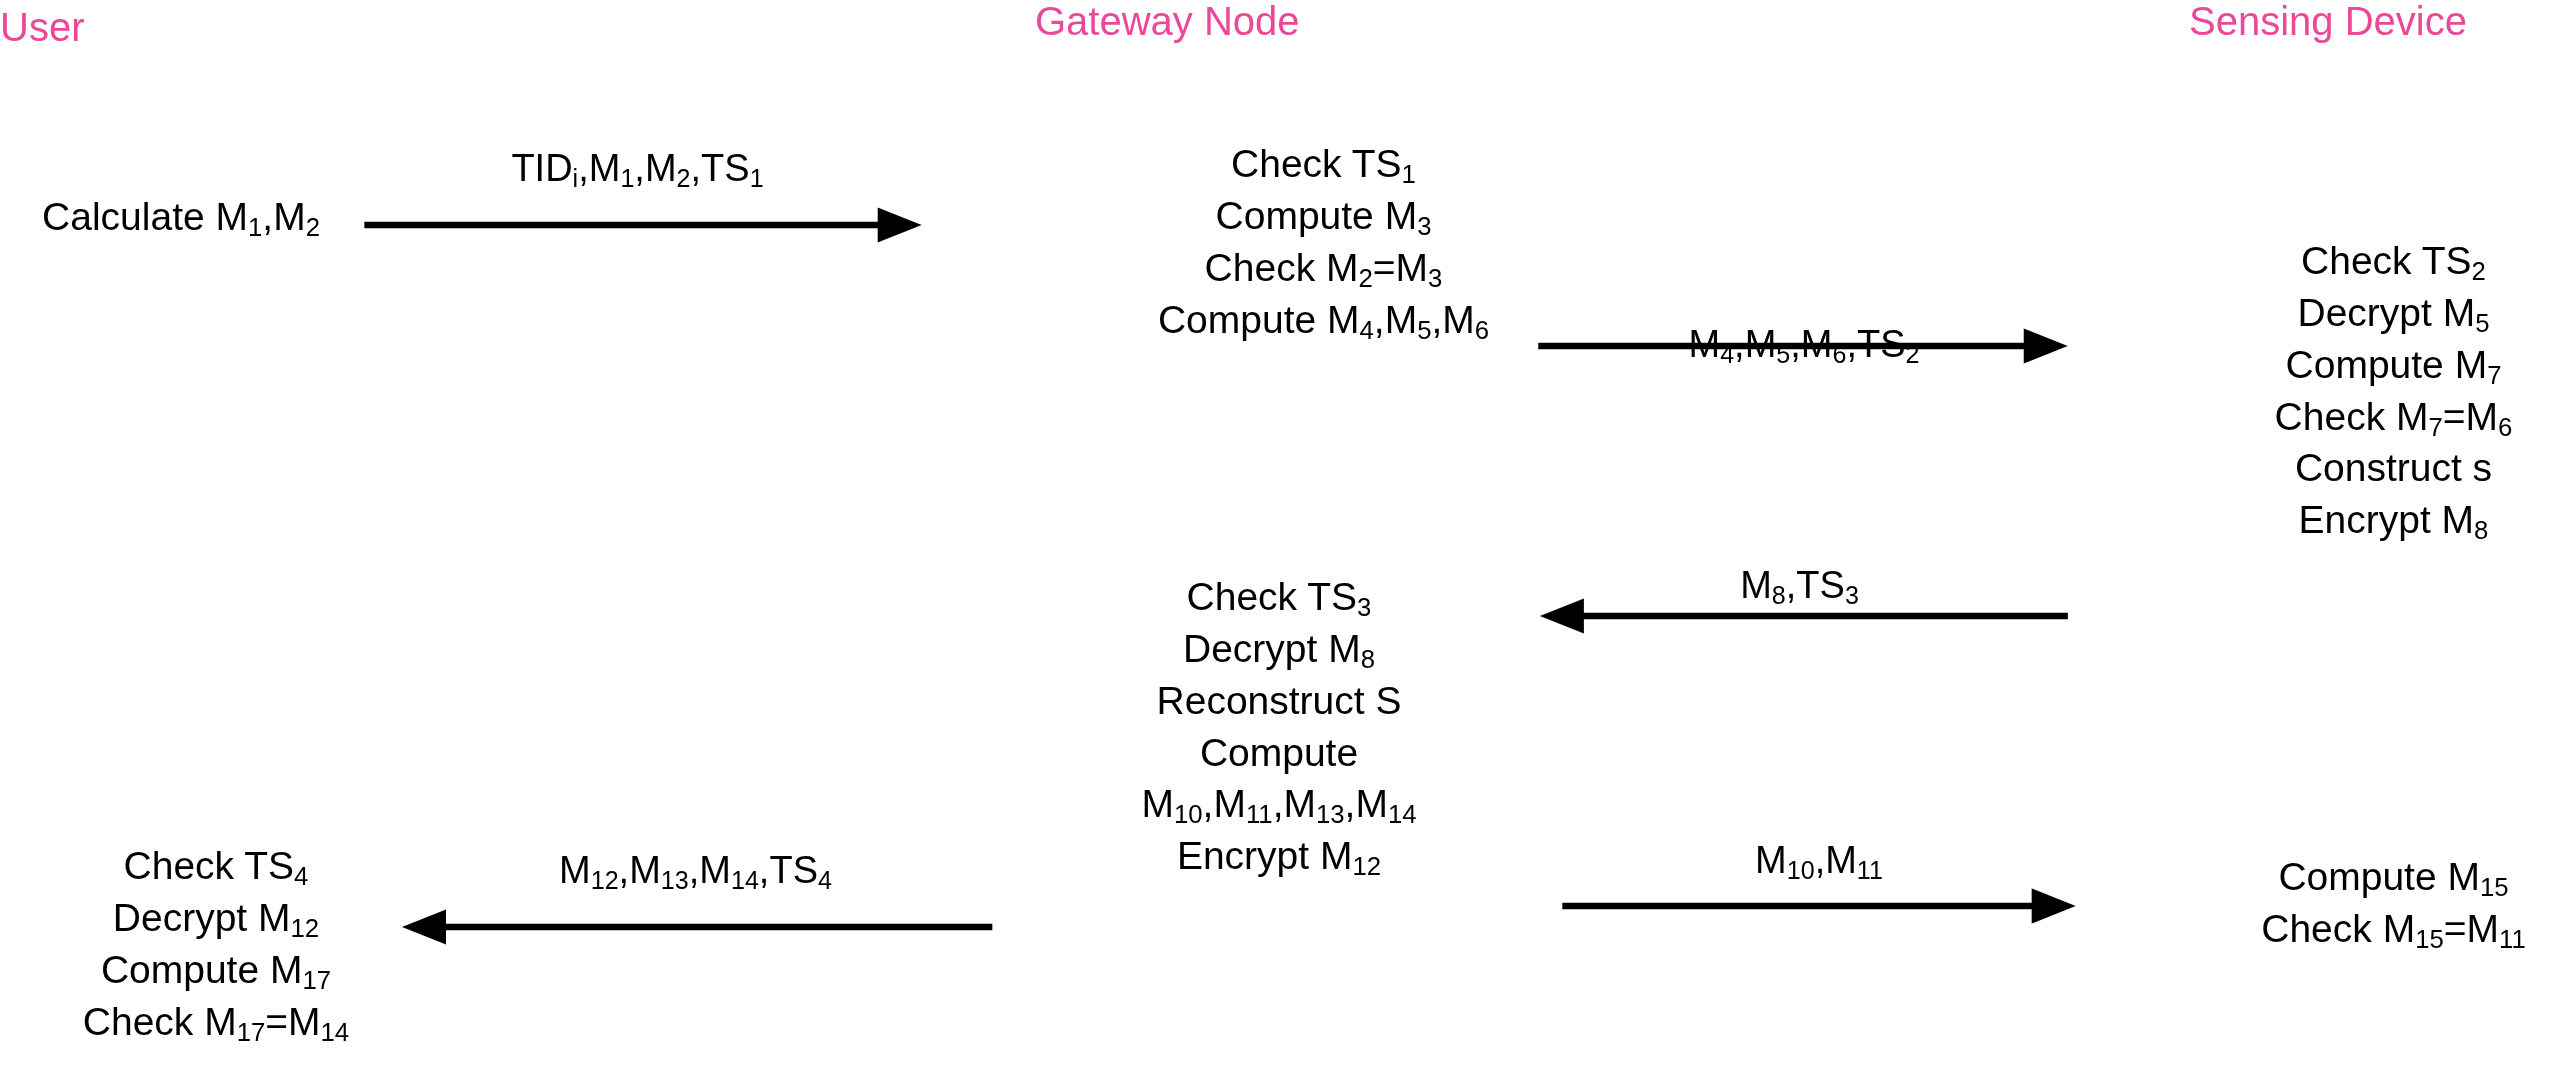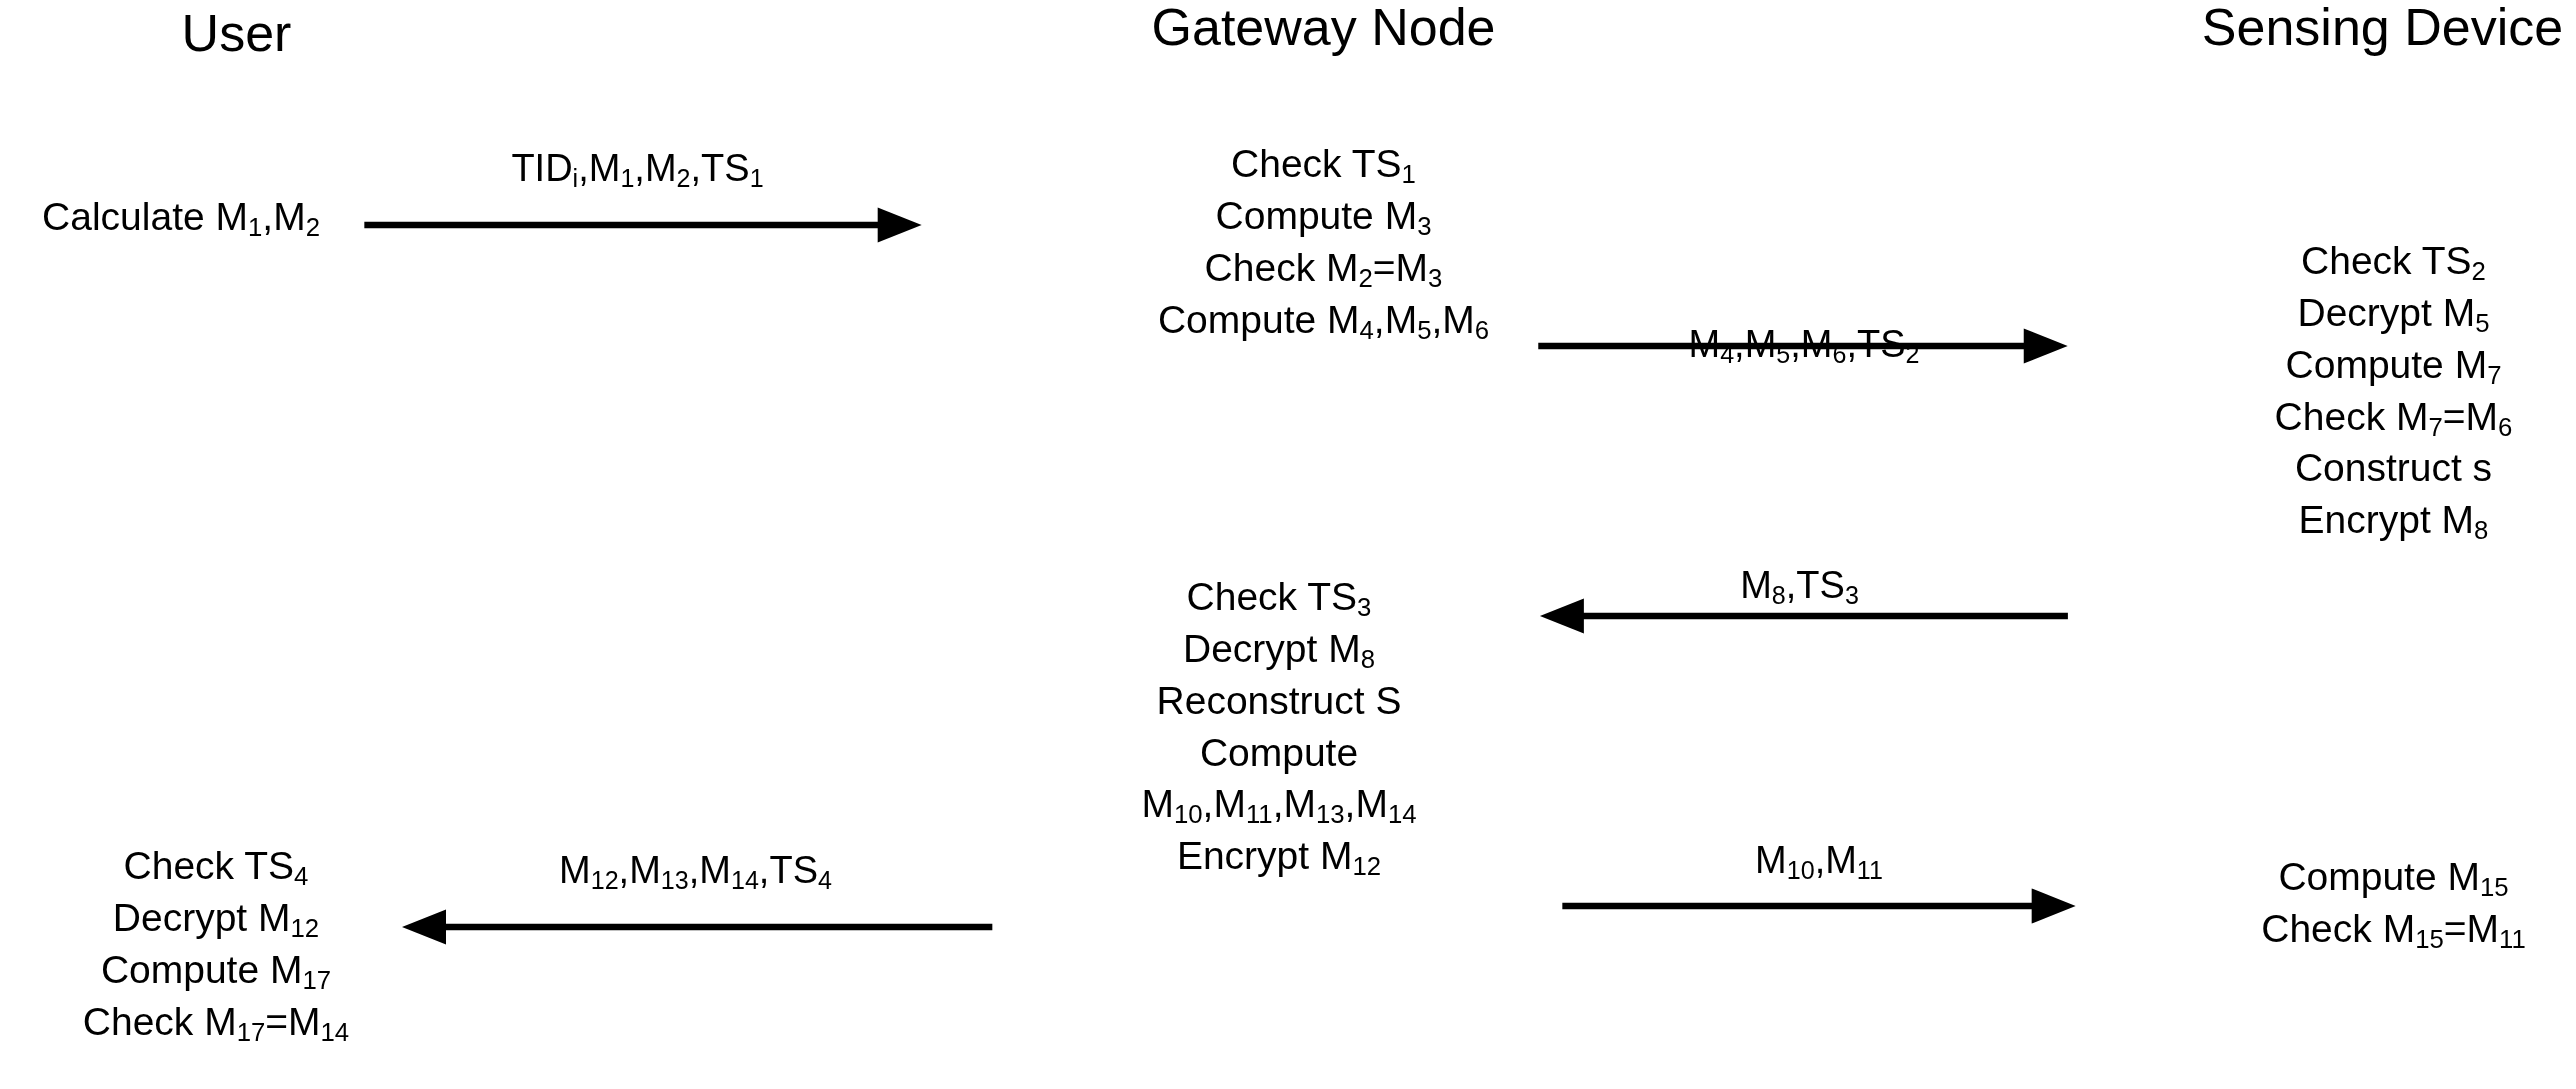--- a/index.html
+++ b/index.html
@@ -11,25 +11,24 @@
     position: relative;
     width: 2576px;
     height: 1089px;
     background: #ffffff;
     font-family: "Liberation Sans", sans-serif;
     color: #000000;
     overflow: hidden;
   }
   .lane-title {
     position: absolute;
-    font-size: 52px;
+    font-size: 40px;
     line-height: 1.05;
-    text-align: center;
     white-space: nowrap;
-    color: #000000;
+    color: #ec4899;
   }
   .op-block {
     position: absolute;
     text-align: center;
     font-size: 39px;
     line-height: 1.33;
     white-space: nowrap;
     color: #000;
   }
   .op-line {

